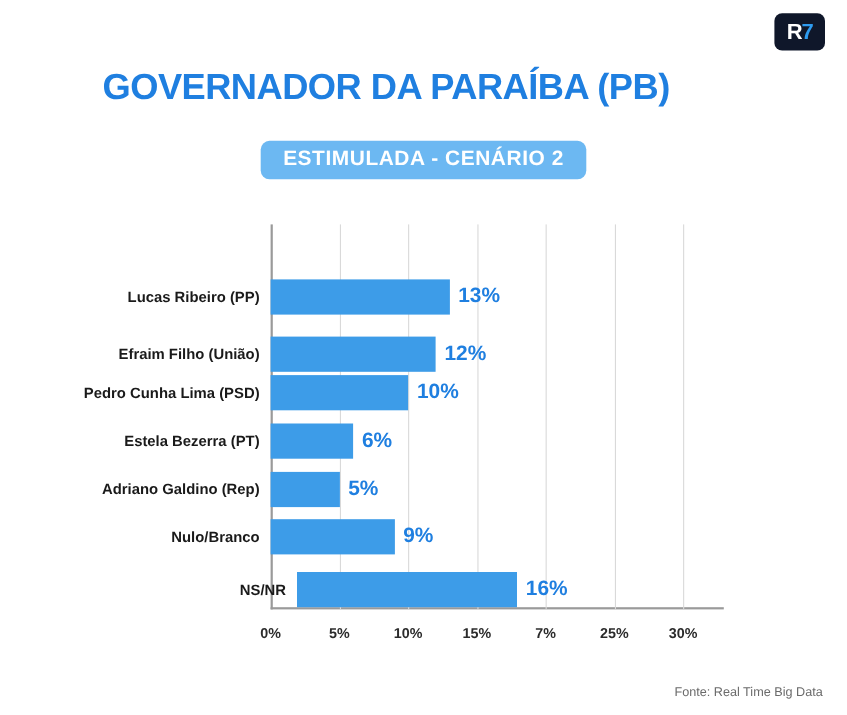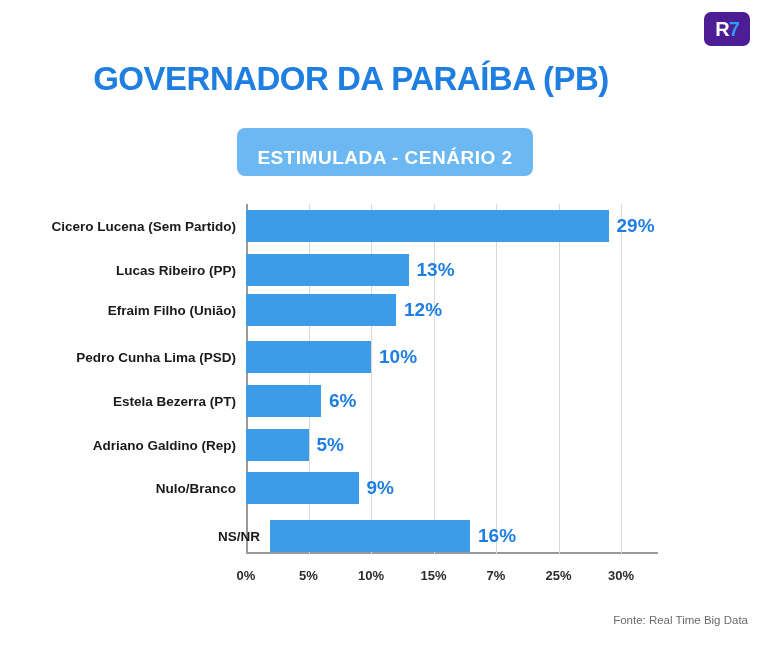--- a/index.html
+++ b/index.html
@@ -15,21 +15,21 @@
     position: relative;
   }
 
   
   .logo {
     position: absolute;
     top: 12px;
     right: 20px;
     width: 46px;
     height: 34px;
-    background: #4c1d95;
+    background: #0f172a;
     border-radius: 7px;
     display: flex;
     align-items: center;
     justify-content: center;
   }
   .logo-text {
     color: #ffffff;
     font-weight: bold;
     font-size: 20px;
     letter-spacing: -1px;
@@ -58,21 +58,21 @@
     width: 770px;
     text-align: center;
   }
   .subtitle {
     display: inline-block;
     background: #6cb8f2;
     color: #ffffff;
     font-size: 19px;
     font-weight: bold;
     letter-spacing: 0.5px;
-    padding: 19px 20px 7px 20px;
+    padding: 6px 20px 7px 20px;
     border-radius: 8px;
   }
 
   
   .chart {
     position: absolute;
     top: 196px;
     left: 0;
     width: 770px;
     height: 380px;
@@ -166,21 +166,21 @@
     left: 246px;
     top: 366px;
     width: 400px;
     height: 22px;
   }
 
   
   .source {
     position: absolute;
     right: 22px;
-    bottom: 24px;
+    bottom: 14px;
     font-size: 11.5px;
     color: #6b6b6b;
   }
 </style>
 </head>
 <body>
 
 <div class="logo">
   <span class="logo-text"><span>R</span><span class="seven">7</span></span>
 </div>
@@ -197,31 +197,26 @@
     <div class="baseline"></div>
     <div id="gridlines">
         <div class="gridline" style="left: 62.5px;"></div>
         <div class="gridline" style="left: 125px;"></div>
         <div class="gridline" style="left: 187.5px;"></div>
         <div class="gridline" style="left: 250px;"></div>
         <div class="gridline" style="left: 312.5px;"></div>
         <div class="gridline" style="left: 375px;"></div>
       </div>
     <div class="rows" id="rows">
-        <div class="row" style="top: 5.875px;">
-          <div class="cat-label">Cicero Lucena (Sem Partido)</div>
-          <div class="bar" style="width: 362.5px; background: rgb(61, 156, 232);"></div>
-          <div class="bar-value" style="left: 370.5px;">29%</div>
-        </div>
         <div class="row" style="top: 49.625px;">
           <div class="cat-label">Lucas Ribeiro (PP)</div>
           <div class="bar" style="width: 162.5px; background: rgb(61, 156, 232);"></div>
           <div class="bar-value" style="left: 170.5px;">13%</div>
         </div>
-        <div class="row" style="top: 90px;">
+        <div class="row" style="top: 102px;">
           <div class="cat-label">Efraim Filho (União)</div>
           <div class="bar" style="width: 150px; background: rgb(61, 156, 232);"></div>
           <div class="bar-value" style="left: 158px;">12%</div>
         </div>
         <div class="row" style="top: 137.125px; padding-left: 48px;">
           <div class="cat-label">Pedro Cunha Lima (PSD)</div>
           <div class="bar" style="width: 125px; background: rgb(61, 156, 232);"></div>
           <div class="bar-value" style="left: 133px;">10%</div>
         </div>
         <div class="row" style="top: 180.875px;">

